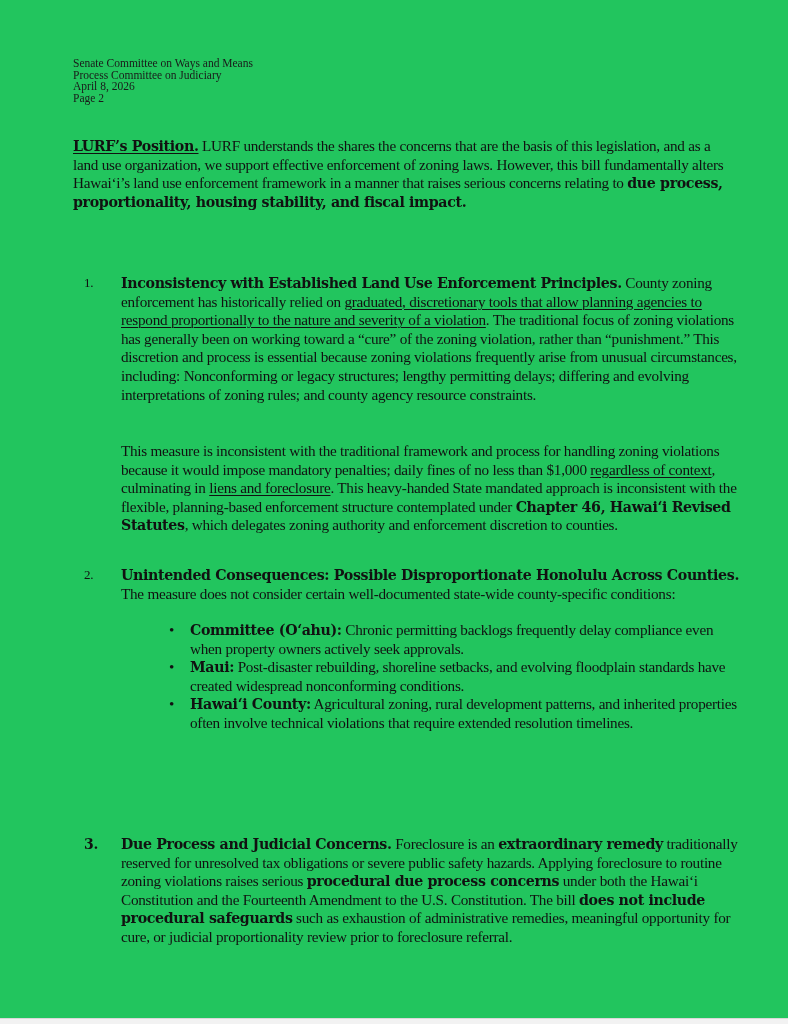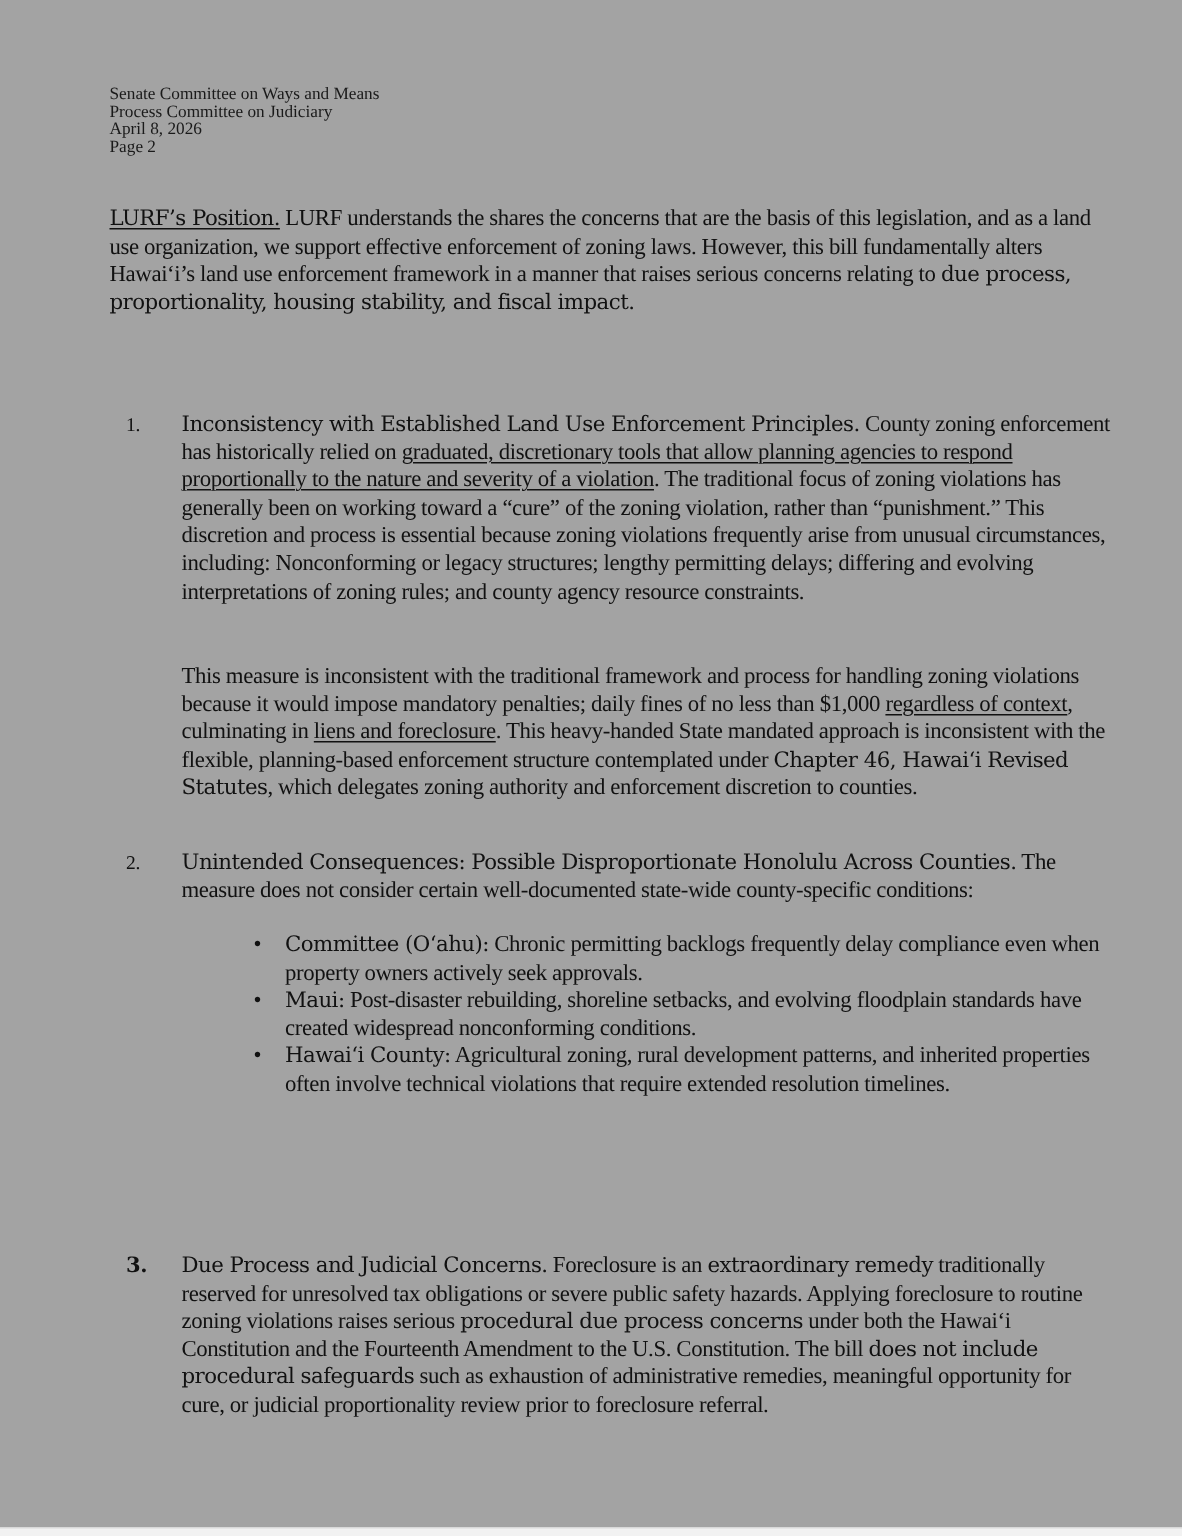--- a/index.html
+++ b/index.html
@@ -13,21 +13,21 @@
       position: relative;
       overflow: hidden;
       font-family: "Liberation Serif", "DejaVu Serif", serif;
       color: #111111;
     }
     .page {
       position: absolute;
       left: 0; top: 0;
       width: 788px;
       height: 1018px;
-      background: #a3a3a3;
+      background: #22c55e;
     }
     .page-bottom-border {
       position: absolute;
       left: 0; top: 1018px;
       width: 788px;
       height: 6px;
       background: #f2f2f2;
       border-top: 1px solid #d9d9d9;
     }
     .header {
@@ -42,21 +42,21 @@
       font-size: 15.2px;
       line-height: 18.6px;
       letter-spacing: -0.25px;
     }
     .para {
       position: absolute;
       left: 73px;
       width: 665px;
     }
     .ul { text-decoration: underline; text-underline-offset: 2px; text-decoration-thickness: 1px; }
-    b { font-weight: normal; font-family: "DejaVu Serif", "Liberation Serif", serif; font-size: 14.2px; letter-spacing: -0.35px; margin-top: 37px; }
+    b { font-weight: bold; font-family: "DejaVu Serif", "Liberation Serif", serif; font-size: 14.2px; letter-spacing: -0.35px; margin-top: 37px; }
     .item {
       position: absolute;
       left: 121px;
       width: 620px;
     }
     .num {
       position: absolute;
       left: -37px;
       top: 0;
       font-size: 13px;

